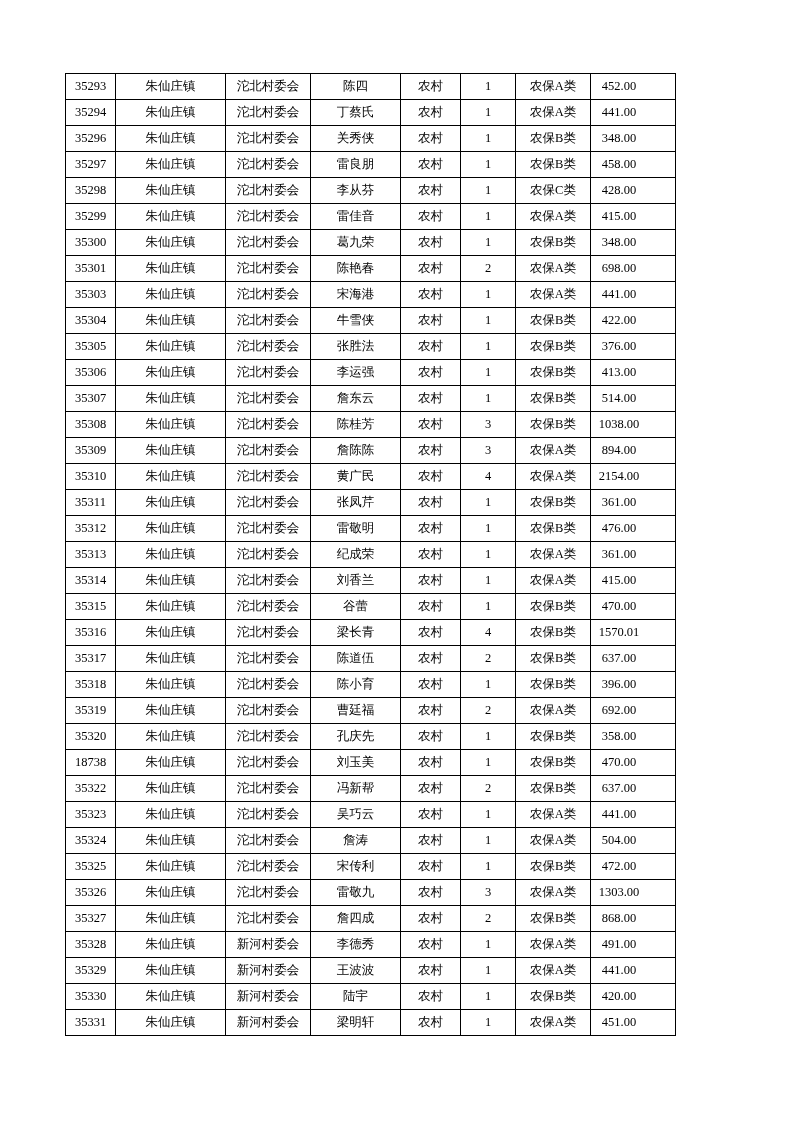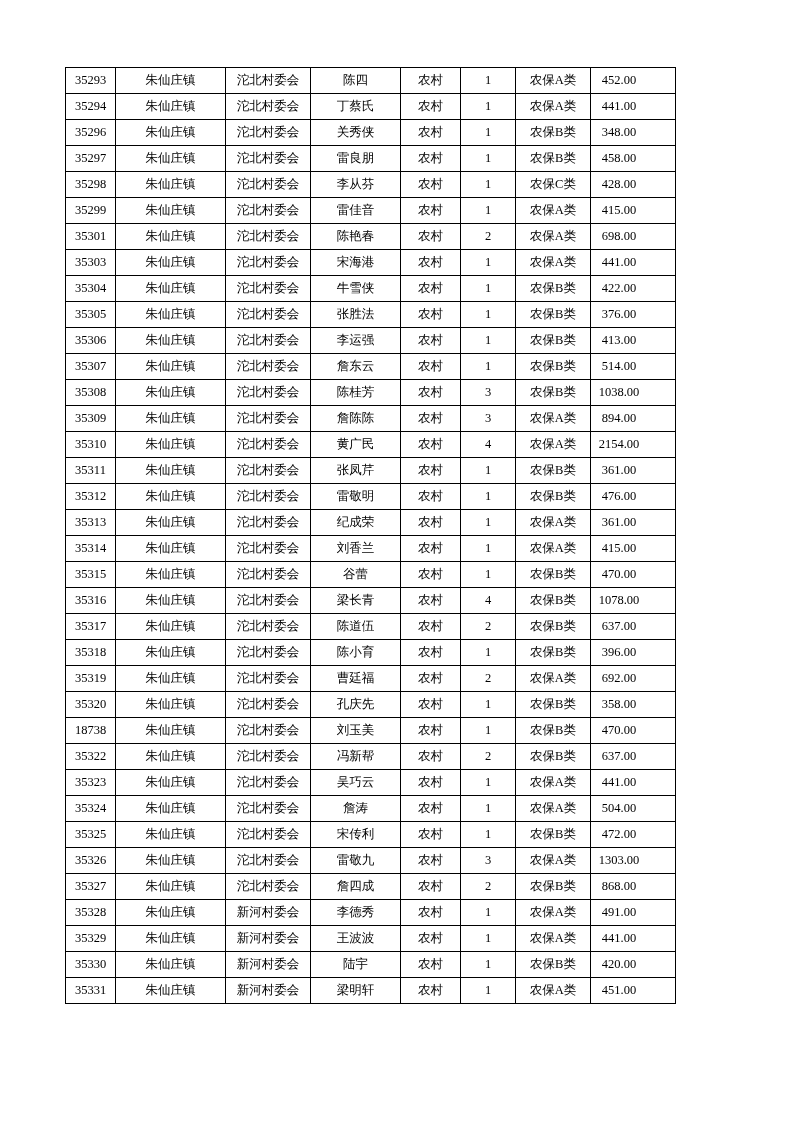--- a/index.html
+++ b/index.html
@@ -10,21 +10,21 @@
     color: #000000;
   }
   .page {
     position: relative;
     width: 793px; height: 1122px;
     background: #ffffff;
     overflow: hidden;
   }
   table.grid {
     position: absolute;
-    left: 65px; top: 67px;
+    left: 65px; top: 73px;
     width: 610px;
     border-collapse: collapse;
     table-layout: fixed;
   }
   table.grid td {
     border: 1px solid #000000;
     height: 25px;
     font-size: 12.5px;
     line-height: 25px;
     text-align: center;
@@ -117,20 +117,30 @@
     <td class="c-id">35299</td>
     <td class="c-town">朱仙庄镇</td>
     <td class="c-village">沱北村委会</td>
     <td class="c-name">雷佳音</td>
     <td class="c-residence">农村</td>
     <td class="c-count">1</td>
     <td class="c-category">农保A类</td>
     <td class="c-amount">415.00</td>
   </tr>
 
+  <tr>
+    <td class="c-id">35300</td>
+    <td class="c-town">朱仙庄镇</td>
+    <td class="c-village">沱北村委会</td>
+    <td class="c-name">葛九荣</td>
+    <td class="c-residence">农村</td>
+    <td class="c-count">1</td>
+    <td class="c-category">农保B类</td>
+    <td class="c-amount">348.00</td>
+  </tr>
 
   <tr>
     <td class="c-id">35301</td>
     <td class="c-town">朱仙庄镇</td>
     <td class="c-village">沱北村委会</td>
     <td class="c-name">陈艳春</td>
     <td class="c-residence">农村</td>
     <td class="c-count">2</td>
     <td class="c-category">农保A类</td>
     <td class="c-amount">698.00</td>
@@ -281,21 +291,21 @@
   </tr>
 
   <tr>
     <td class="c-id">35316</td>
     <td class="c-town">朱仙庄镇</td>
     <td class="c-village">沱北村委会</td>
     <td class="c-name">梁长青</td>
     <td class="c-residence">农村</td>
     <td class="c-count">4</td>
     <td class="c-category">农保B类</td>
-    <td class="c-amount">1078.00</td>
+    <td class="c-amount">1570.01</td>
   </tr>
 
   <tr>
     <td class="c-id">35317</td>
     <td class="c-town">朱仙庄镇</td>
     <td class="c-village">沱北村委会</td>
     <td class="c-name">陈道伍</td>
     <td class="c-residence">农村</td>
     <td class="c-count">2</td>
     <td class="c-category">农保B类</td>

